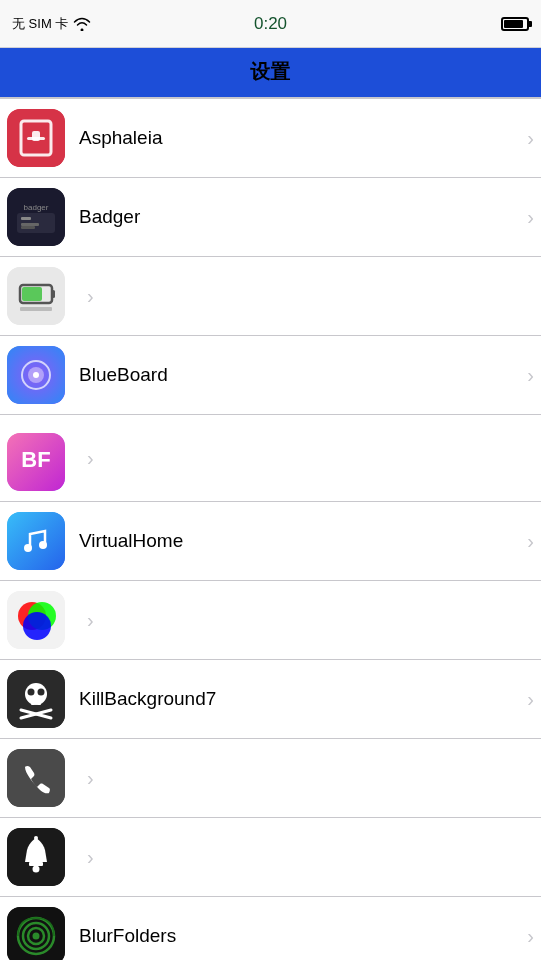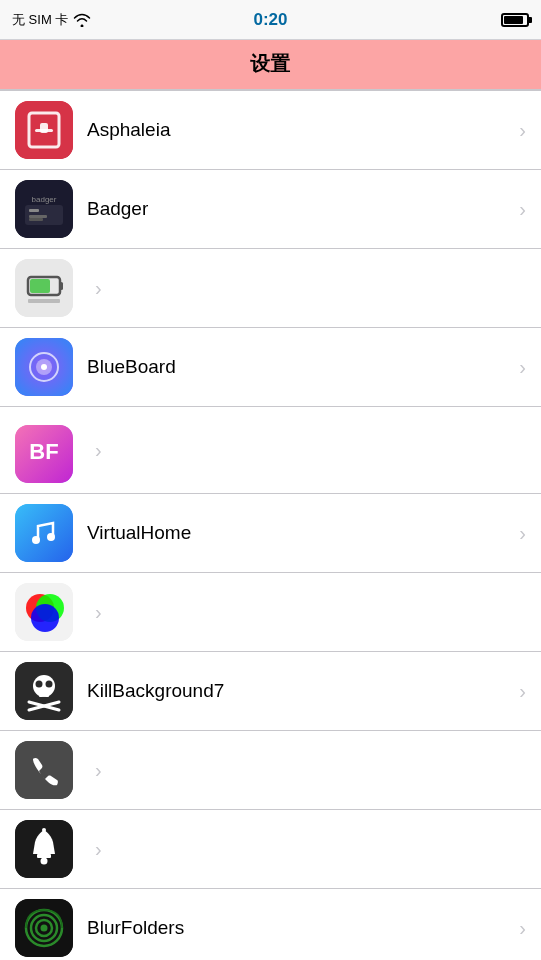--- a/index.html
+++ b/index.html
@@ -9,39 +9,39 @@
       width: 541px;
       min-height: 960px;
       background: #efeff4;
       font-family: -apple-system, 'Helvetica Neue', Helvetica, Arial, sans-serif;
       overflow-x: hidden;
     }
 
     
     .status-bar {
       width: 541px;
-      height: 40px;
+      height: 48px;
       background: #f8f8f8;
       display: flex;
       align-items: center;
       justify-content: space-between;
       padding: 0 12px;
       border-bottom: 1px solid #d1d1d6;
     }
     .status-left {
       display: flex;
       align-items: center;
       gap: 5px;
       font-size: 13px;
       color: #000;
     }
     .status-center {
       font-size: 17px;
-      font-weight: 700;
-      color: #0369a1;
+      font-weight: 400;
+      color: #14532d;
       position: absolute;
       left: 50%;
       transform: translateX(-50%);
     }
     .status-right {
       display: flex;
       align-items: center;
       gap: 5px;
     }
 
@@ -70,21 +70,21 @@
       left: 1px;
       top: 1px;
       bottom: 1px;
       width: 80%;
       background: #000;
       border-radius: 1px;
     }
 
     
     .page-title-bar {
-      background: #fca5a5;
+      background: #1d4ed8;
       padding: 10px 12px 12px;
       text-align: center;
       border-bottom: 1px solid #c8c7cc;
     }
     .page-title {
       font-size: 20px;
       font-weight: 600;
       color: #000;
     }
 
@@ -92,21 +92,21 @@
     .list-section {
       background: #fff;
       margin-top: 0;
       border-top: 1px solid #c8c7cc;
       border-bottom: 1px solid #c8c7cc;
     }
 
     .list-item {
       display: flex;
       align-items: center;
-      padding: 10px 15px;
+      padding: 10px 7px;
       background: #fff;
       border-bottom: 1px solid #c8c7cc;
       cursor: pointer;
       min-height: 74px;
       position: relative;
     }
     .list-item:last-child {
       border-bottom: none;
     }
 

